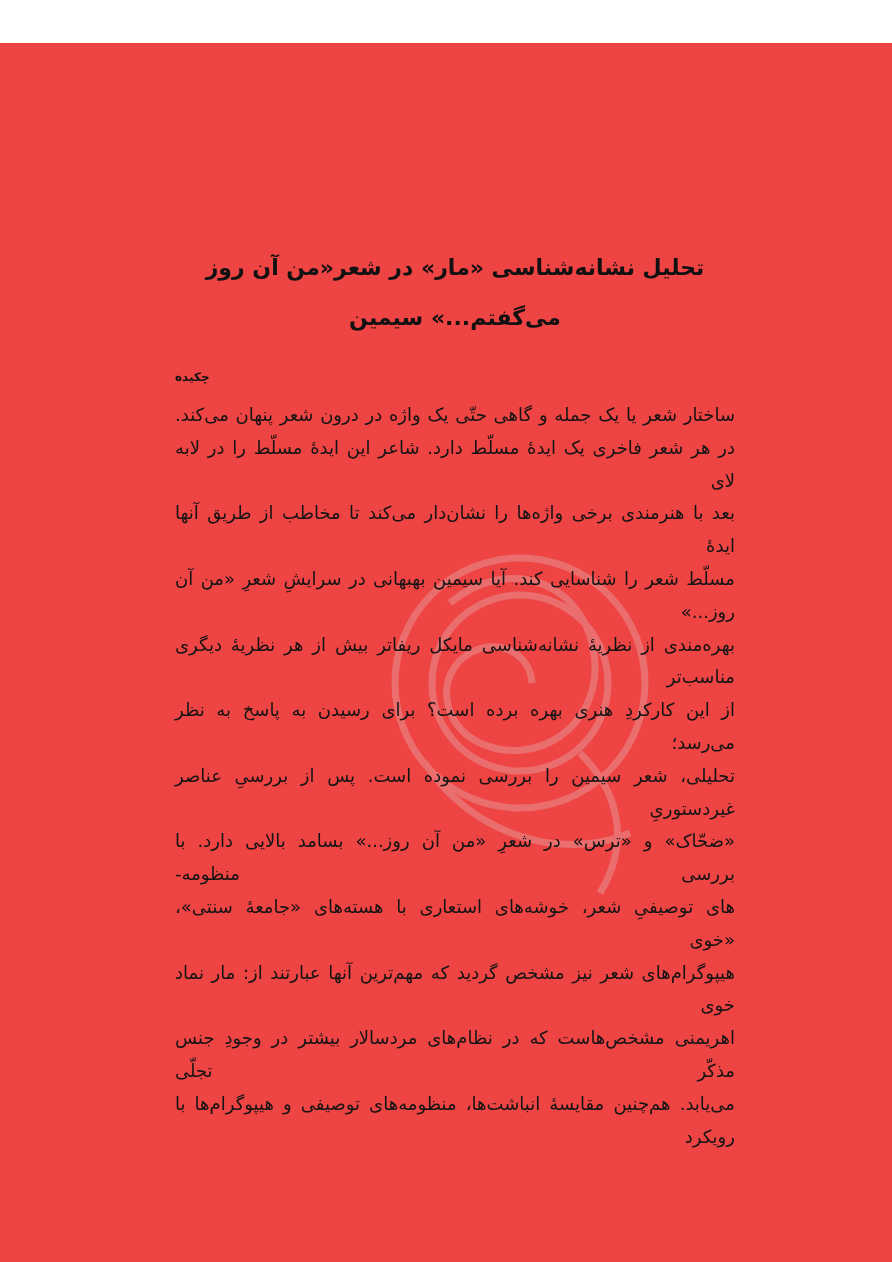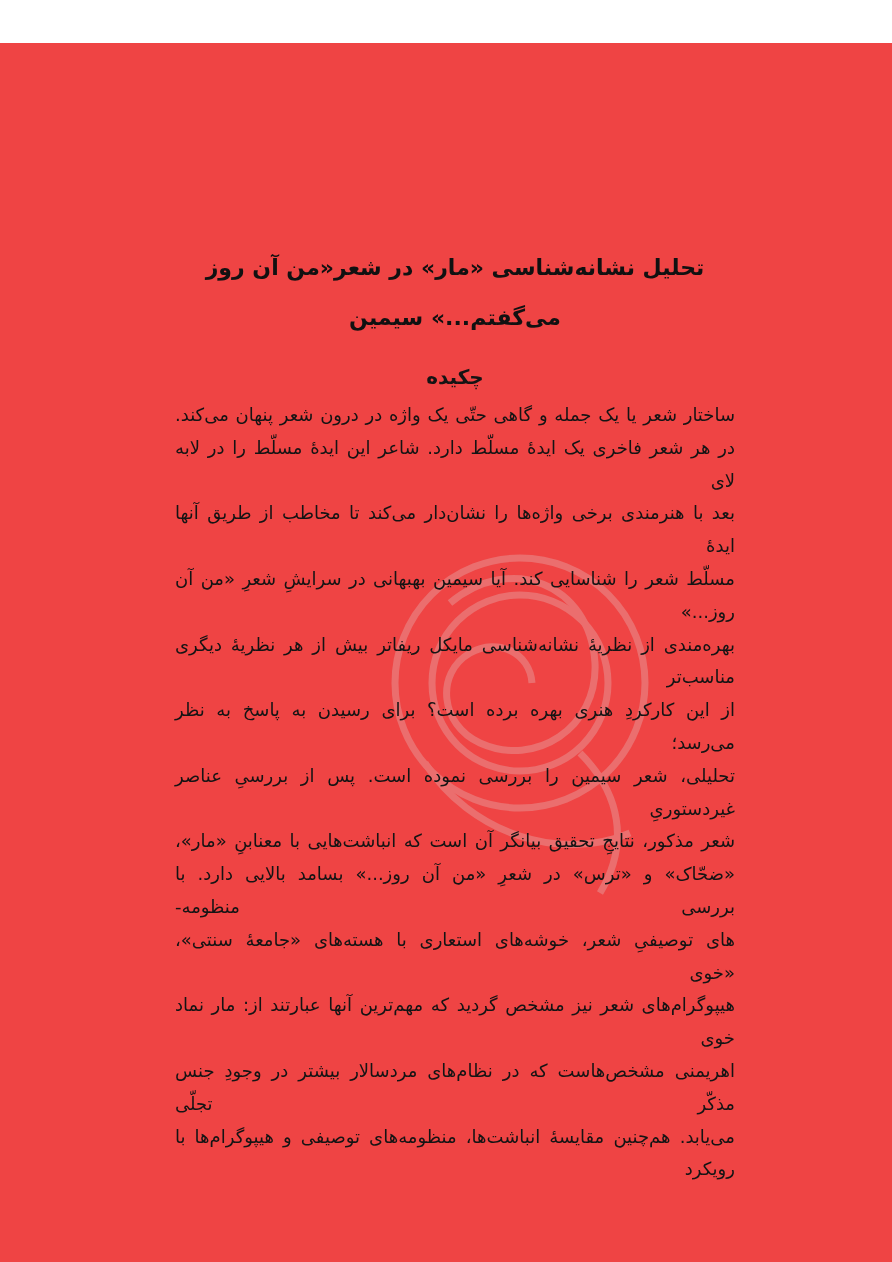--- a/index.html
+++ b/index.html
@@ -35,24 +35,24 @@
   }
   .paper-title {
     font-weight: bold;
     font-size: 22px;
     line-height: 50px;
     text-align: center;
     color: #111;
   }
   .abstract-heading {
     font-weight: bold;
-    font-size: 20px;
+    font-size: 12px;
     line-height: 32px;
     margin-top: 18px;
-    text-align: center;
+    text-align: left;
   }
   .abstract-body {
     margin-top: 6px;
     font-size: 18px;
   }
   .abstract-line {
     line-height: 32.8px;
     text-align: justify;
     text-align-last: justify;
     word-spacing: 1px;
@@ -94,21 +94,20 @@
     <div class="abstract-heading">چکیده</div>
 
     <div class="abstract-body">
         <div class="abstract-line">ساختار شعر یا یک جمله و گاهی حتّی یک واژه در درون شعر پنهان می‌کند.</div>
         <div class="abstract-line">در هر شعر فاخری یک ایدهٔ مسلّط دارد. شاعر این ایدهٔ مسلّط را در لابه لای</div>
         <div class="abstract-line">بعد با هنرمندی برخی واژه‌ها را نشان‌دار می‌کند تا مخاطب از طریق آنها ایدهٔ</div>
         <div class="abstract-line">مسلّط شعر را شناسایی کند. آیا سیمین بهبهانی در سرایشِ شعرِ «من آن روز...»</div>
         <div class="abstract-line">بهره‌مندی از نظریهٔ نشانه‌شناسی مایکل ریفاتر بیش از هر نظریهٔ دیگری مناسب‌تر</div>
         <div class="abstract-line">از این کارکردِ هنری بهره برده است؟ برای رسیدن به پاسخ به نظر می‌رسد؛</div>
         <div class="abstract-line">تحلیلی، شعر سیمین را بررسی نموده است. پس از بررسیِ عناصر غیردستوریِ</div>
-        <div class="abstract-line">شعر مذکور، نتایجِ تحقیق بیانگر آن است که انباشت‌هایی با معنابنِ «مار»،</div>
         <div class="abstract-line">«ضحّاک» و «ترس» در شعرِ «من آن روز...» بسامد بالایی دارد. با بررسی منظومه-</div>
         <div class="abstract-line">های توصیفیِ شعر، خوشه‌های استعاری با هسته‌های «جامعهٔ سنتی»، «خوی</div>
         <div class="abstract-line">هیپوگرام‌های شعر نیز مشخص گردید که مهم‌ترین آنها عبارتند از: مار نماد خوی</div>
         <div class="abstract-line">اهریمنی مشخص‌هاست که در نظام‌های مردسالار بیشتر در وجودِ جنس مذکّر تجلّی</div>
         <div class="abstract-line">می‌یابد. هم‌چنین مقایسهٔ انباشت‌ها، منظومه‌های توصیفی و هیپوگرام‌ها با رویکرد</div>
       </div>
 
   </div>
 
   <div class="page-number">264</div>

